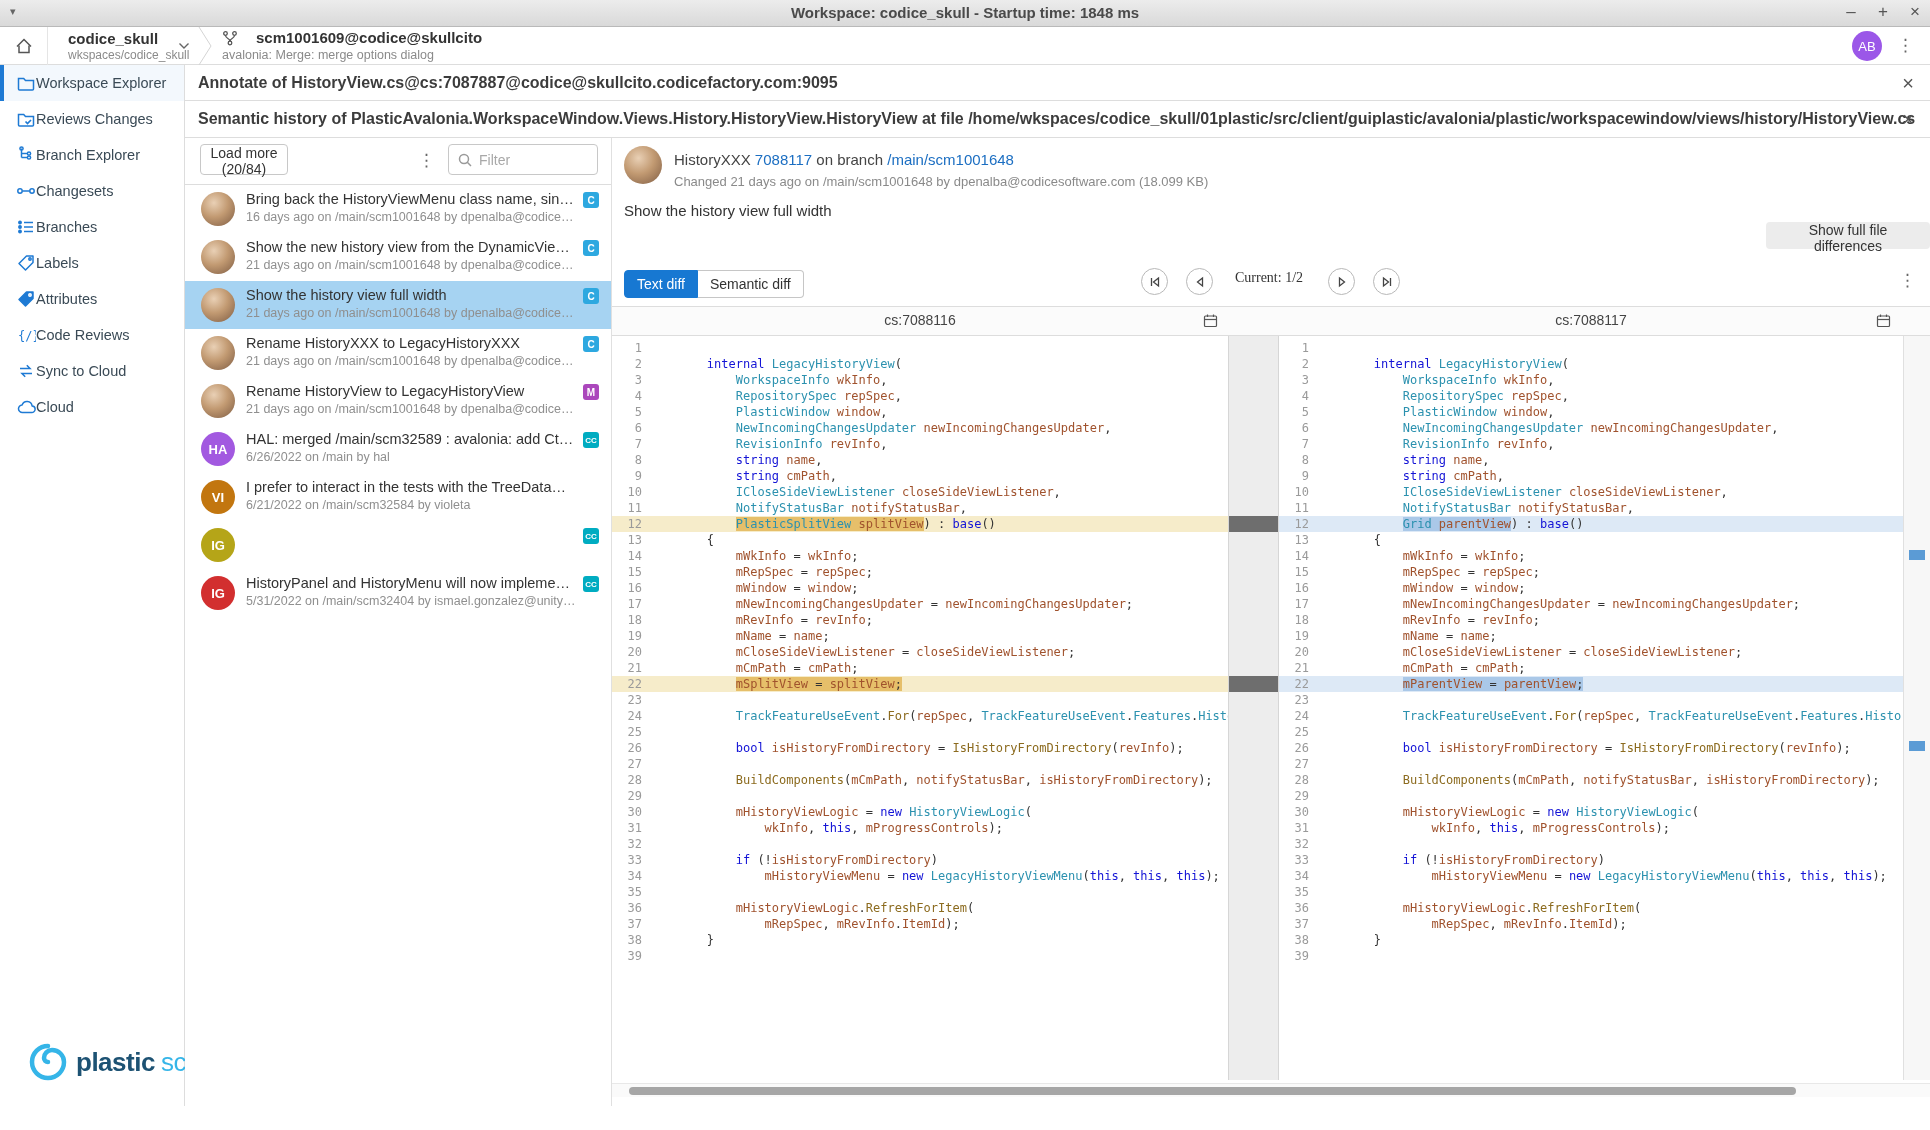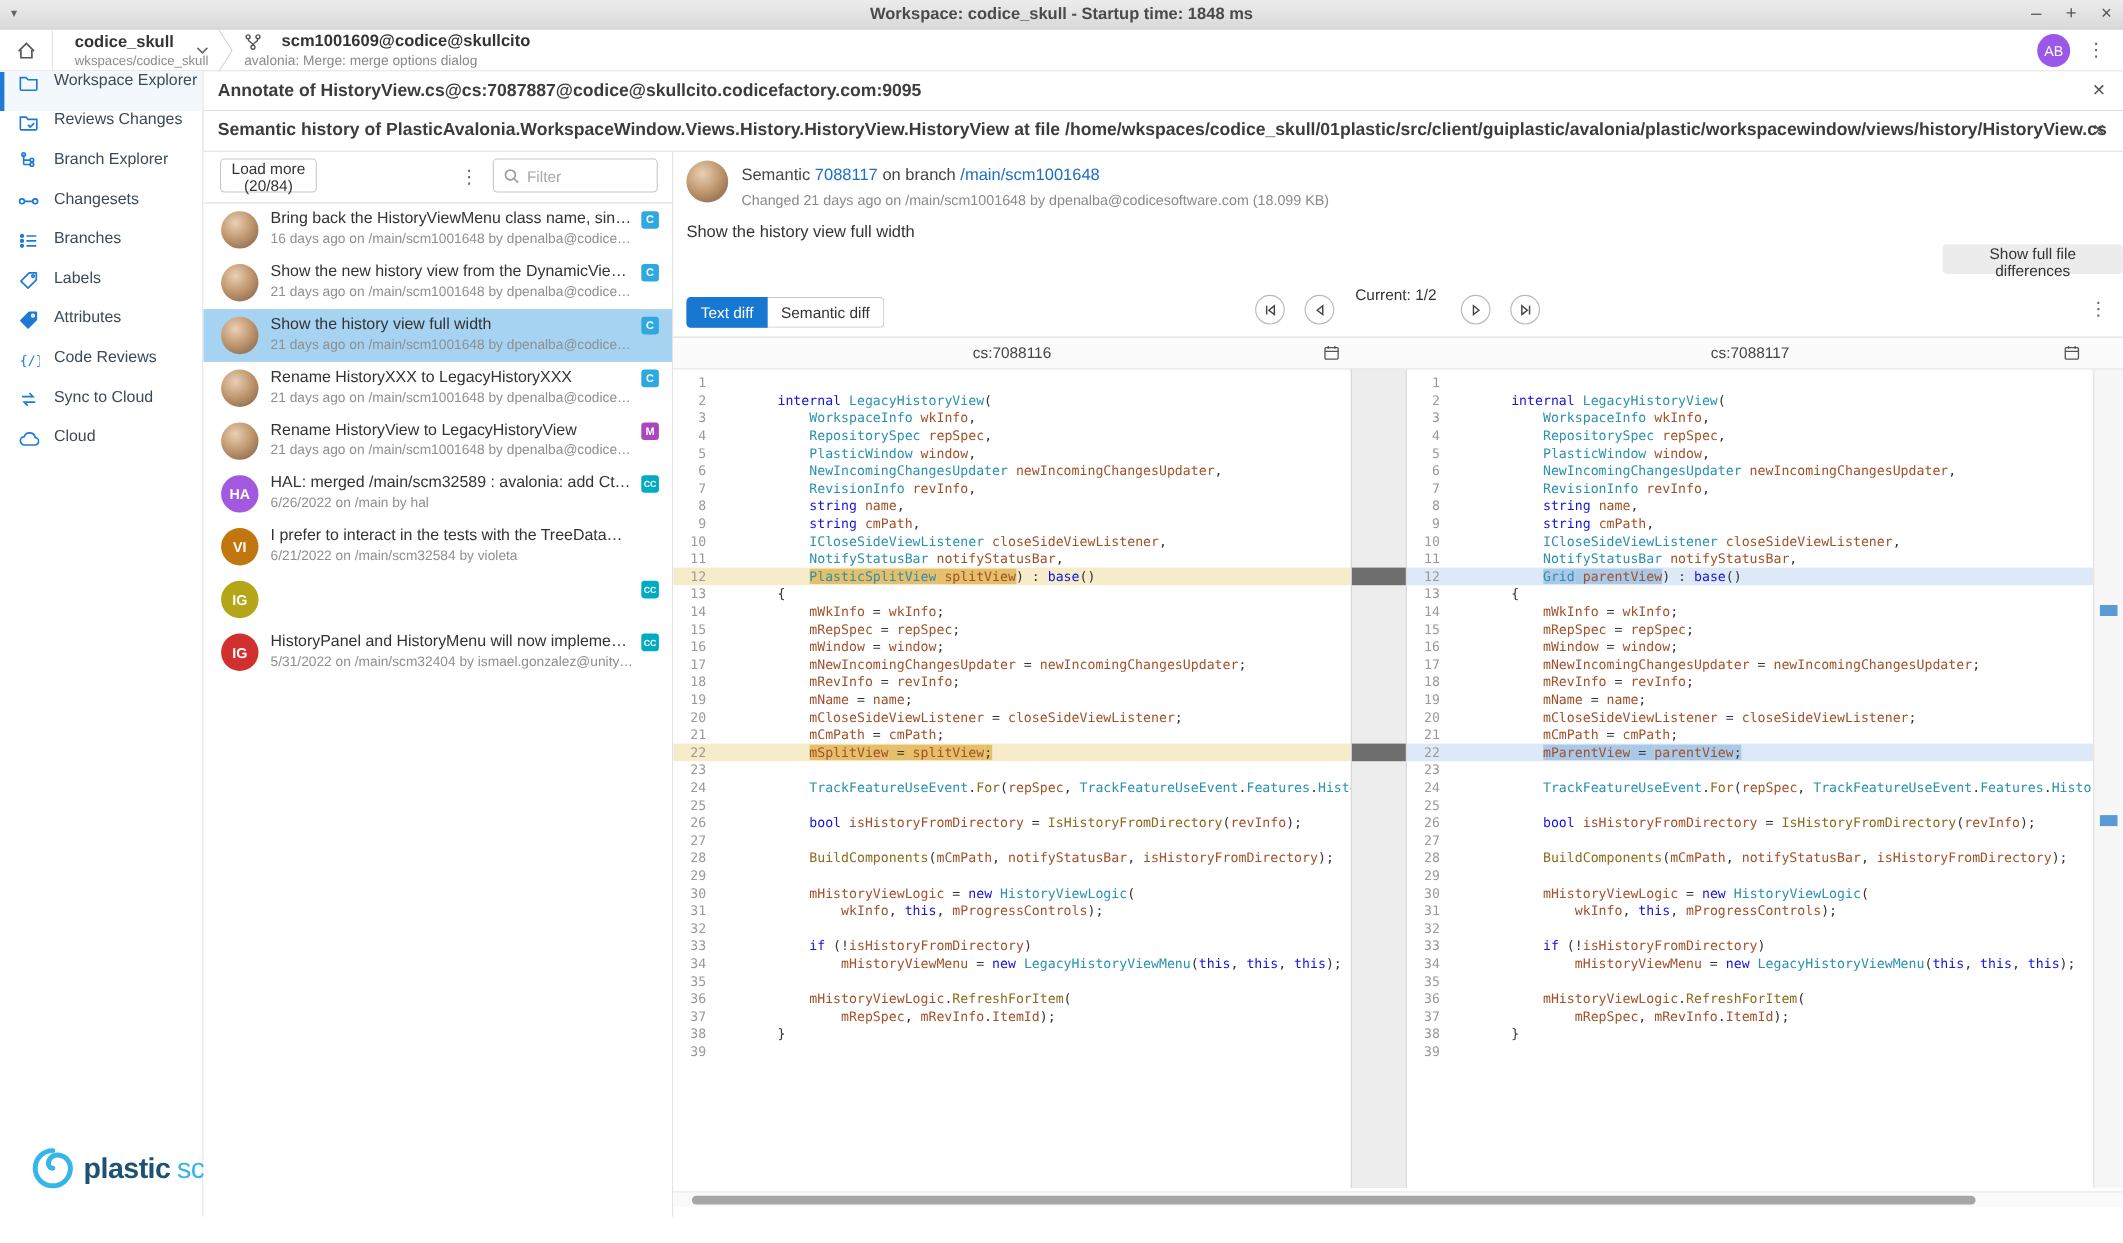--- a/index.html
+++ b/index.html
@@ -42,22 +42,22 @@
   #banner1 { top:65px; height:36px; }
   #banner2 { top:101px; height:37px; }
   .banner-text { position:absolute; left:13px; top:50%; transform:translateY(-50%);
     font-size:16px; font-weight:600; color:#3c3c3c; white-space:nowrap; }
   .banner-close { position:absolute; right:16px; top:50%; transform:translateY(-50%);
     font-size:20px; color:#555; cursor:default; }
 
   
   #sidebar { position:absolute; left:0; top:65px; width:185px; height:1041px;
     background:#fff; border-right:1px solid #ddd; }
-  .sb-item { position:relative; height:36px; display:flex; align-items:flex-start;
-    padding-left:16px; gap:13px; cursor:default; }
+  .sb-item { position:relative; height:36px; display:flex; align-items:center;
+    padding-left:16px; cursor:default; }
   .sb-item.active { background:#f3f8fd; box-shadow:inset 4px 0 0 var(--accent,#1e7ad4); }
   .sb-icon { width:20px; height:20px; flex:0 0 20px; }
   .sb-label { font-size:14.5px; color:#3a4a56; white-space:nowrap; }
   #logo { position:absolute; left:26px; bottom:22px; display:flex; align-items:center; gap:6px; }
   .logo-word { font-size:26px; font-weight:700; color:#1d5273; letter-spacing:-0.5px; }
   .logo-scm { font-size:26px; font-weight:400; color:#35b5e8; letter-spacing:-0.5px; }
 
   
   #listpanel { position:absolute; left:185px; top:138px; width:426px; height:968px; background:#fff; }
   #list-toolbar { position:absolute; left:0; top:0; width:426px; height:47px; border-bottom:1px solid #ddd; }
@@ -95,22 +95,22 @@
 
   #tabs { position:absolute; left:12px; top:132px; display:flex; }
   .tab { height:28px; padding:0 12px; font-size:14px; display:flex; align-items:center; cursor:default; }
   .tab.active { background:var(--tab-active,#1778d2); color:#fff; border:1px solid var(--tab-active,#1778d2);
     border-radius:4px 0 0 4px; }
   .tab.inactive { background:#fff; color:#333; border:1px solid #c6c6c6; border-left:none;
     border-radius:0 4px 4px 0; }
 
   .navbtn { position:absolute; top:130px; width:27px; height:27px; border-radius:50%;
     background:#fff; border:1px solid #b8b8b8; display:flex; align-items:center; justify-content:center; }
-  #nav-current { position:absolute; top:122px; left:657px; transform:translateX(-50%);
-    font-size:14px; color:#333; white-space:nowrap; }
+  #nav-current { position:absolute; top:132px; left:657px; transform:translateX(-50%);
+    font-size:14px; color:#333; white-space:nowrap;font-family:Liberation Serif, serif; }
   #diff-kebab { position:absolute; right:14px; top:134px; }
 
   #paneheaders { position:absolute; left:0; top:168px; width:1319px; height:30px;
     background:#fbfbfb; border-top:1px solid #ddd; border-bottom:1px solid #ddd; }
   .pane-hdr { position:absolute; top:0; height:28px; }
   .pane-hdr-label { position:absolute; left:0; right:0; top:5px; text-align:center; font-size:14px; color:#444; }
   .pane-hdr-cal { position:absolute; top:6px; }
 
   .codepane { position:absolute; top:198px; height:744px; overflow:hidden; background:#fff;
     font-family:"DejaVu Sans Mono", monospace; font-size:12px; line-height:16px; padding-top:4px; }
@@ -397,21 +397,21 @@
             <div class="cs-sub">5/31/2022 on /main/scm32404 by ismael.gonzalez@unity3d.com</div>
           </div>
           <div class="cs-badge" style="background: rgb(0, 172, 193); font-size: 8px;">CC</div>
         </div>
       </div>
   </div>
 
   <div id="main">
     <div id="cshdr-avatar"></div>
     <div id="cshdr-line1">
-      <span>Semantic</span>
+      <span>HistoryXXX</span>
       <span class="lnk">7088117</span>
       <span>on branch</span>
       <span class="lnk">/main/scm1001648</span>
     </div>
     <div id="cshdr-meta">Changed 21 days ago on /main/scm1001648 by dpenalba@codicesoftware.com (18.099 KB)</div>
     <div id="cshdr-comment">Show the history view full width</div>
     <button id="full-diff-btn">Show full file differences</button>
 
     <div id="tabs">
       <div class="tab active">Text diff</div>

